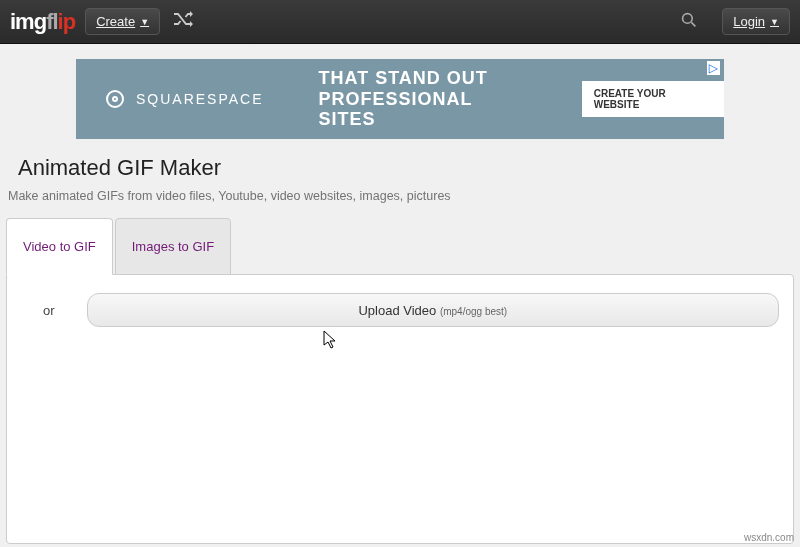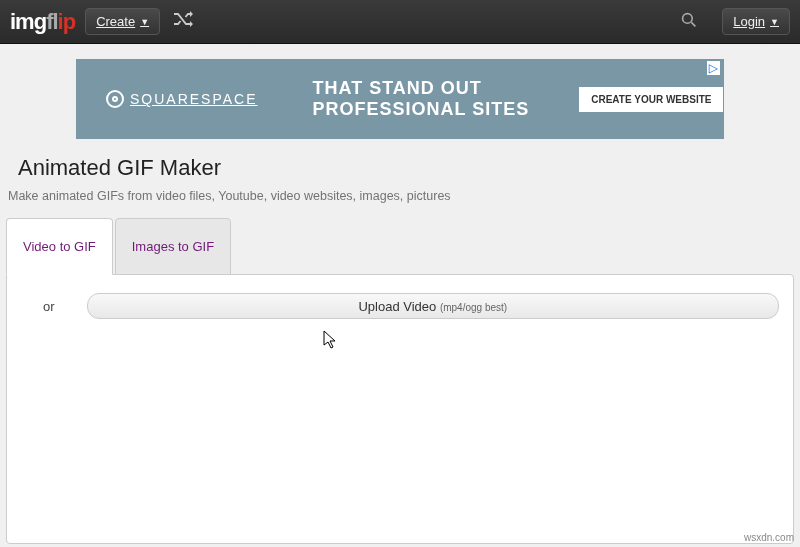--- a/index.html
+++ b/index.html
@@ -10,40 +10,40 @@
     .logo-a { color: #fff; }
     .logo-b { color: #aaa; }
     .logo-c { color: #d93025; }
     .nav-btn { background: linear-gradient(#4a4a4a,#333); color: #eee; border: 1px solid #555; border-radius: 4px; padding: 5px 10px; font-size: 13px; margin-left: 10px; display: flex; align-items: center; gap: 5px; cursor: pointer; text-decoration: underline; }
     .nav-shuffle { color: #ccc; font-size: 18px; margin-left: 12px; cursor: pointer; }
     .nav-right { margin-left: auto; display: flex; align-items: center; gap: 15px; }
     .search-icon { width: 16px; height: 16px; }
 
     .ad-banner { width: 648px; height: 80px; margin: 15px auto 0; background: #7a97a6; display: flex; align-items: center; color: #fff; position: relative; }
     .ad-info { position: absolute; top: 2px; right: 4px; color: #1a73e8; font-size: 12px; background: #fff; padding: 0 2px; }
-    .ad-sq { display: flex; align-items: center; gap: 6px; margin-left: 30px; text-decoration: underline; }
+    .ad-sq { display: flex; align-items: center; gap: 12px; margin-left: 30px; }
     .ad-sq-logo { width: 18px; height: 18px; border: 2px solid #fff; border-radius: 50%; position: relative; }
     .ad-sq-logo::after { content: ""; position: absolute; inset: 4px; border: 2px solid #fff; border-radius: 50%; }
     .ad-sq-txt { font-size: 14px; letter-spacing: 2px; }
     .ad-head { font-size: 18px; font-weight: 600; letter-spacing: 1px; line-height: 1.15; margin-left: 55px; }
     .ad-cta { background: #fff; color: #333; font-size: 10px; font-weight: bold; padding: 7px 12px; margin-left: 50px; cursor: pointer; }
 
     .page-title { font-size: 22px; font-weight: normal; margin: 16px 0 8px 18px; color: #222; }
     .page-sub { font-size: 12.5px; color: #737373; margin: 0 0 14px 8px; }
 
     .tabs-wrap { margin: 0 6px; }
     .tabs { display: flex; }
     .tab { padding: 20px 16px; font-size: 13px; border: 1px solid #ccc; background: #e7e7e7; color: #701a75; cursor: pointer; border-top-left-radius: 4px; border-top-right-radius: 4px; margin-right: 2px; position: relative; top: 1px; }
     .tab.active { background: #fff; border-bottom: 1px solid #fff; z-index: 2; }
 
     .panel { background: #fff; border: 1px solid #ccc; border-radius: 0 4px 4px 4px; min-height: 270px; padding: 18px 14px; }
     .row { display: flex; align-items: center; gap: 10px; }
     .url-input { flex: 0 0 340px; height: 30px; border: 1px solid #ddd; padding: 0 8px; font-size: 13px; color: #888; }
     .or { font-size: 13px; color: #444; margin: 0 22px; }
-    .upload-btn { flex: 1; height: 26px; background: linear-gradient(#f8f8f8,#e8e8e8); border: 1px solid #ccc; border-radius: 12px; font-size: 13px; color: #333; cursor: pointer; }
+    .upload-btn { flex: 1; height: 34px; background: linear-gradient(#f8f8f8,#e8e8e8); border: 1px solid #ccc; border-radius: 12px; font-size: 13px; color: #333; cursor: pointer; }
     .upload-btn small { font-size: 10px; color: #666; }
 
     .cursor { position: absolute; left: 323px; top: 330px; pointer-events: none; }
     .watermark { position: absolute; right: 6px; bottom: 4px; font-size: 10px; color: #888; }
     .caret { font-size: 9px; }
   </style>
 </head>
 <body>
 
 <div class="navbar">

